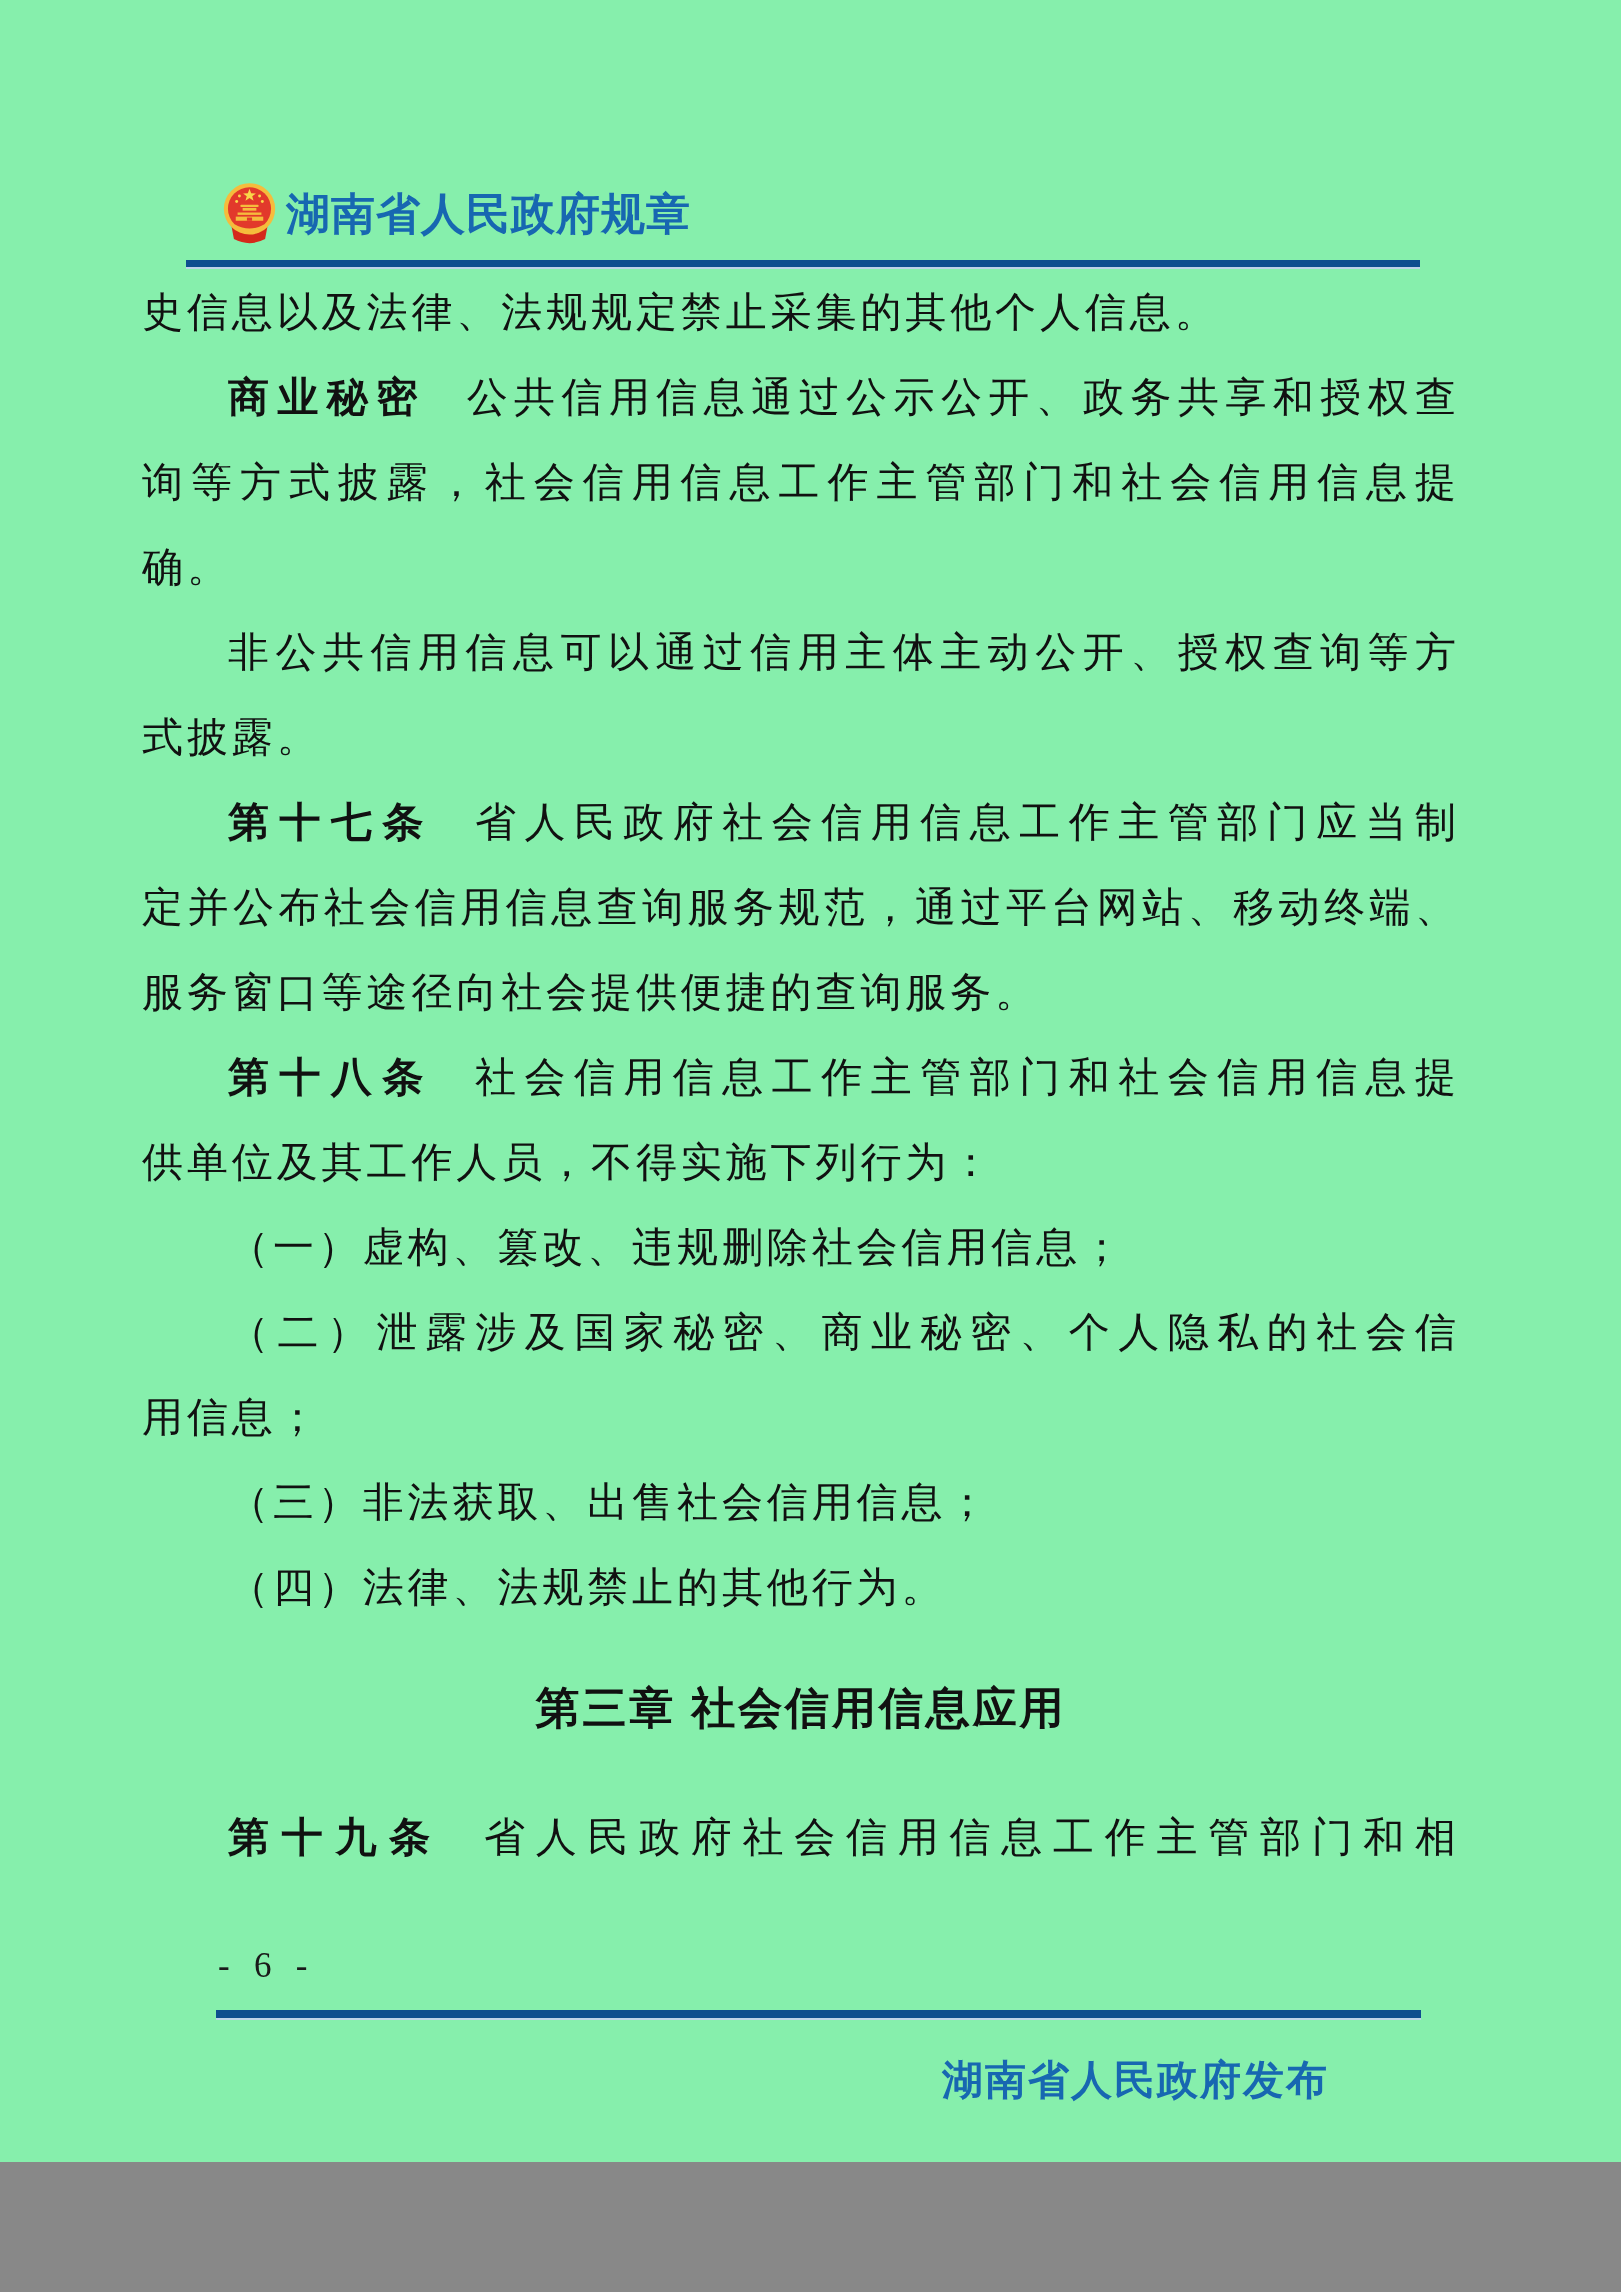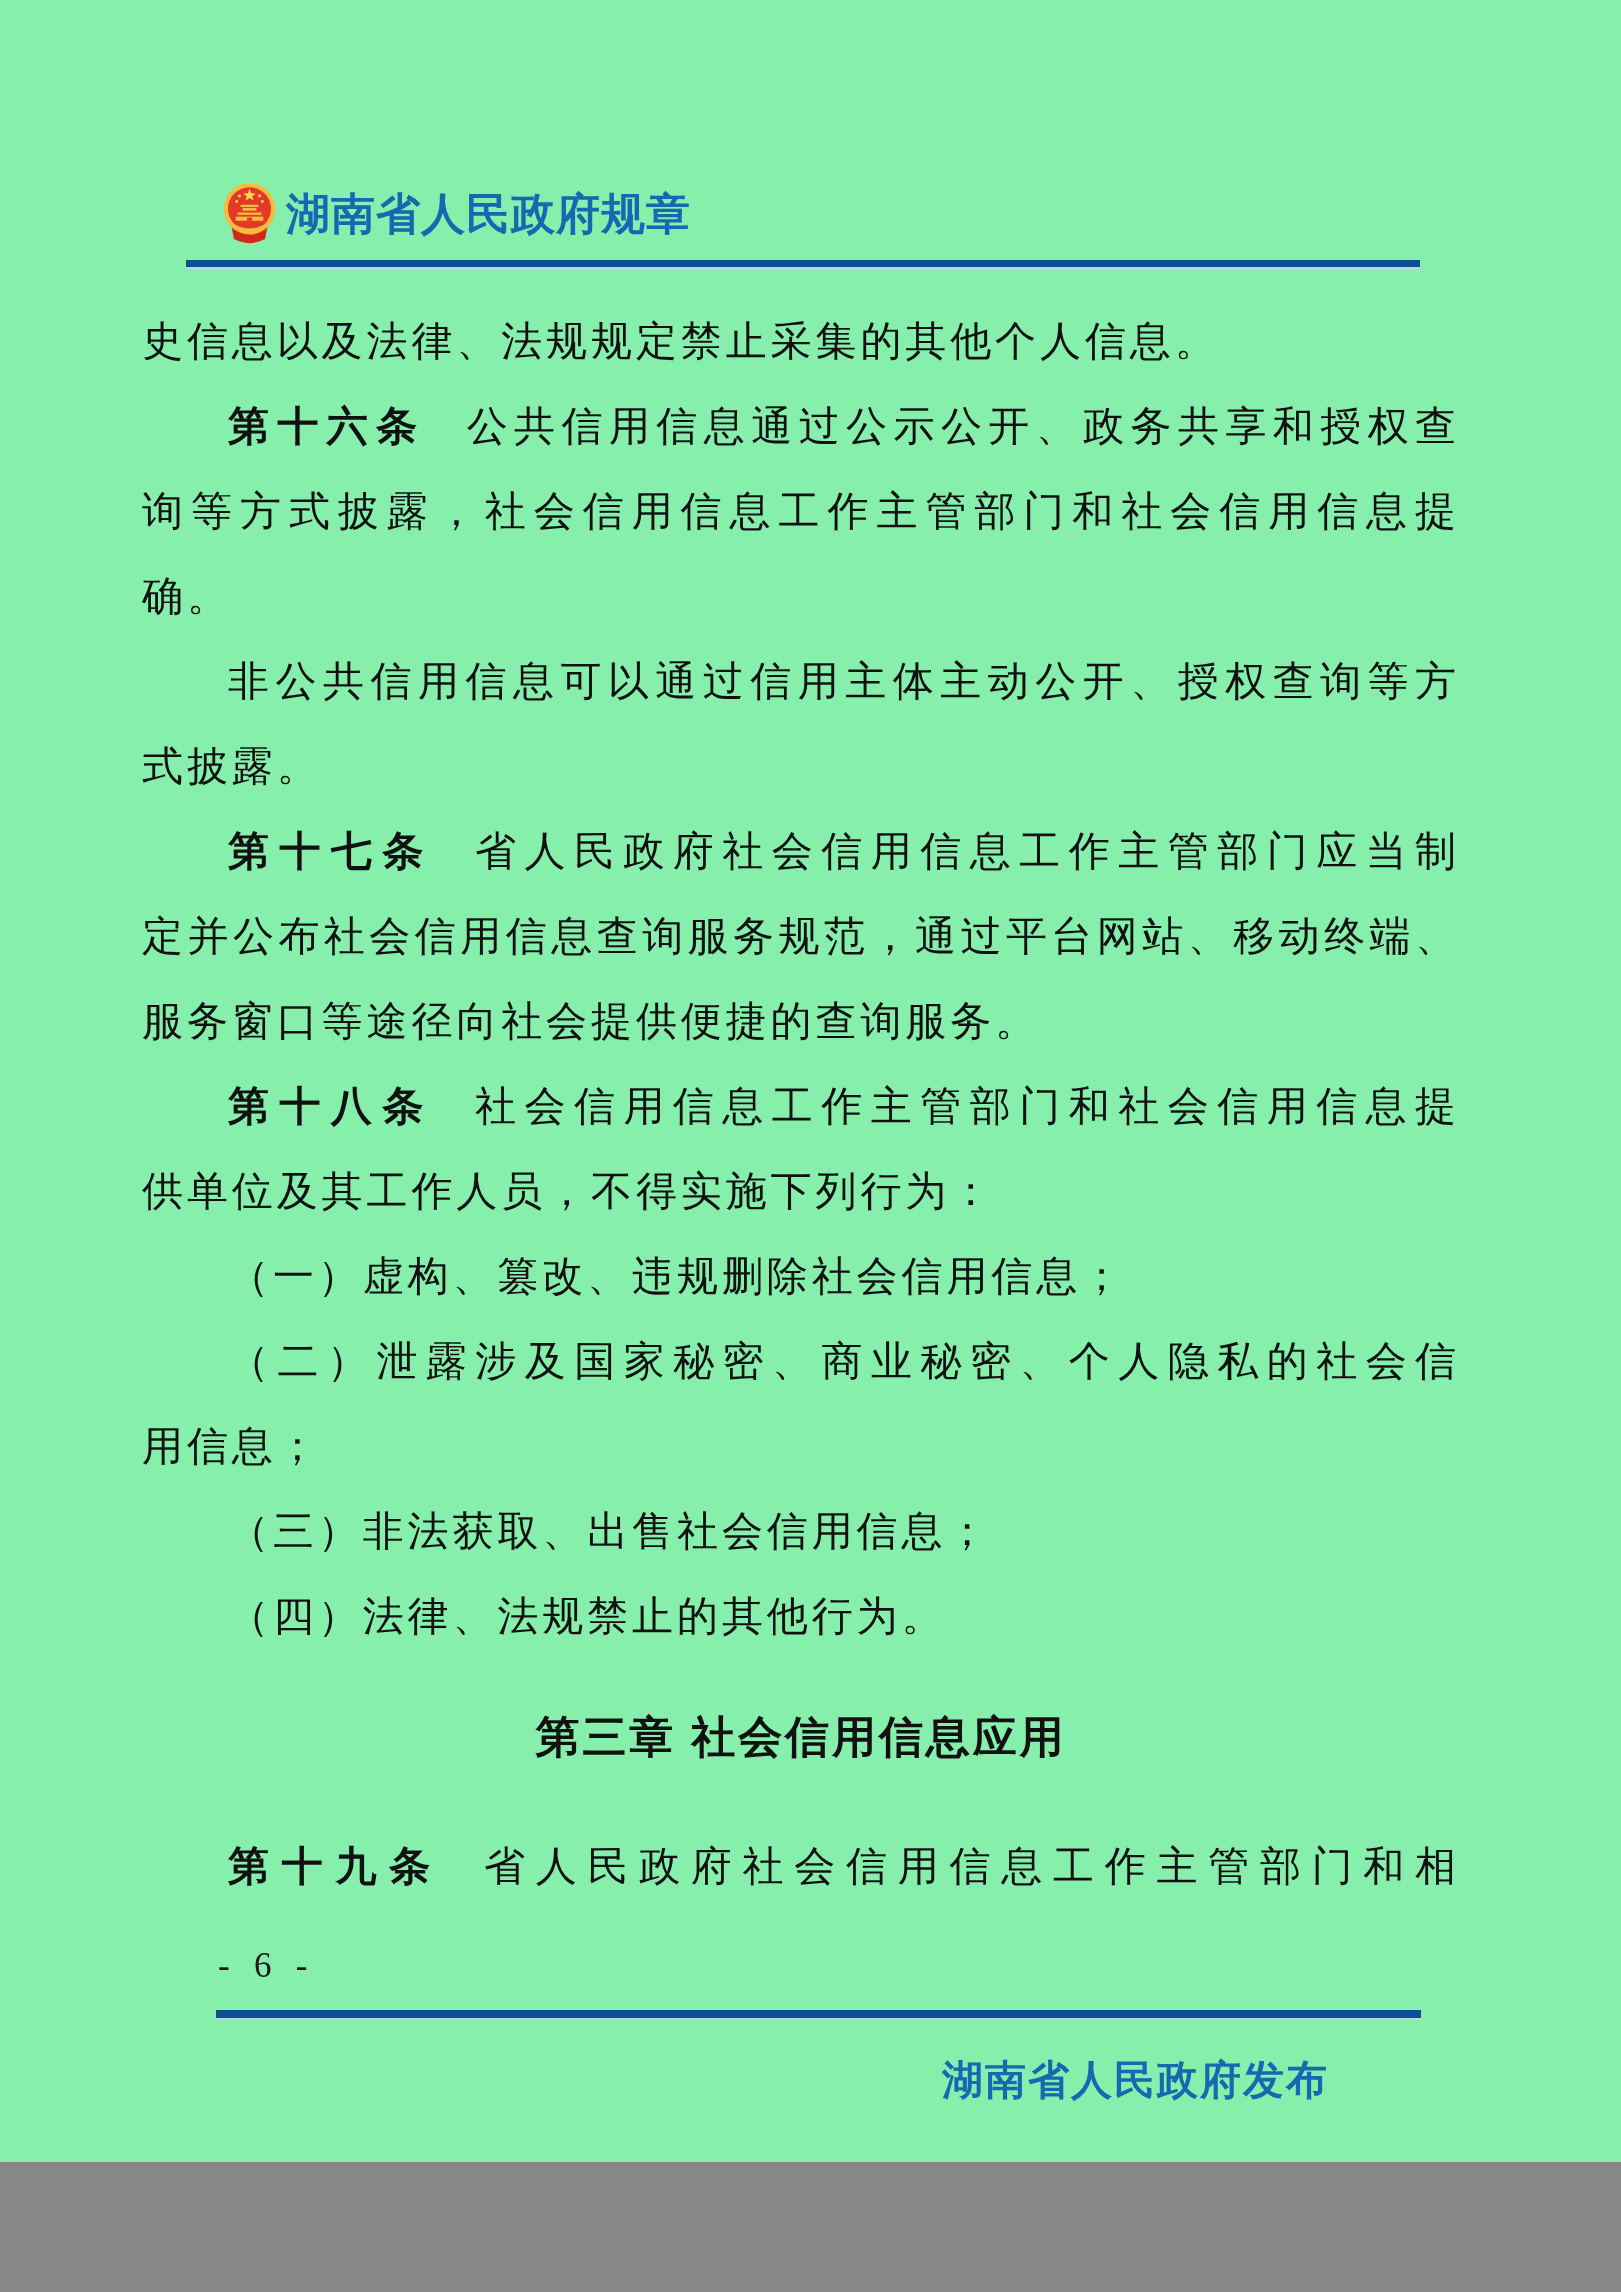--- a/index.html
+++ b/index.html
@@ -24,21 +24,20 @@
   }
   .rule { position:absolute; background:#0D4E8E; }
   .header-rule {
     left:186px; top:260px; width:1234px; height:6.9px;
     border-bottom:2px solid #bdd2e8;
   }
   
   .content {
     position:absolute; left:142px; top:270px; width:1318px;
     color:#111111;
-    margin-top:29px;
   }
   .line {
     height:85px; line-height:85px;
     font-size:41px; letter-spacing:3.9px;
     white-space:nowrap;
   }
   .line.justify {
     white-space:normal;
     text-align:justify;
     text-align-last:justify;
@@ -96,21 +95,21 @@
       <path d="M14 48 Q30 57 46 48 L45 52 Q30 60 15 52 Z" fill="#F5BC3C"></path>
     </svg>
   </span>
 
   <h1 class="header-title">湖南省人民政府规章</h1>
 
   <div class="rule header-rule"></div>
 
   <main class="content">
       <div class="line">史信息以及法律、法规规定禁止采集的其他个人信息。</div>
-      <div class="line indent justify"><span class="lead">第十六条</span>公共信用信息通过公示公开、政务共享和授权查</div>
+      <div class="line indent justify"><span class="lead">商业秘密</span>公共信用信息通过公示公开、政务共享和授权查</div>
       <div class="line justify">询等方式披露，社会信用信息工作主管部门和社会信用信息提</div>
       <div class="line">确。</div>
       <div class="line indent justify">非公共信用信息可以通过信用主体主动公开、授权查询等方</div>
       <div class="line">式披露。</div>
       <div class="line indent justify"><span class="lead">第十七条</span>省人民政府社会信用信息工作主管部门应当制</div>
       <div class="line justify">定并公布社会信用信息查询服务规范，通过平台网站、移动终端、</div>
       <div class="line">服务窗口等途径向社会提供便捷的查询服务。</div>
       <div class="line indent justify"><span class="lead">第十八条</span>社会信用信息工作主管部门和社会信用信息提</div>
       <div class="line">供单位及其工作人员，不得实施下列行为：</div>
       <div class="line indent">（一）虚构、篡改、违规删除社会信用信息；</div>

